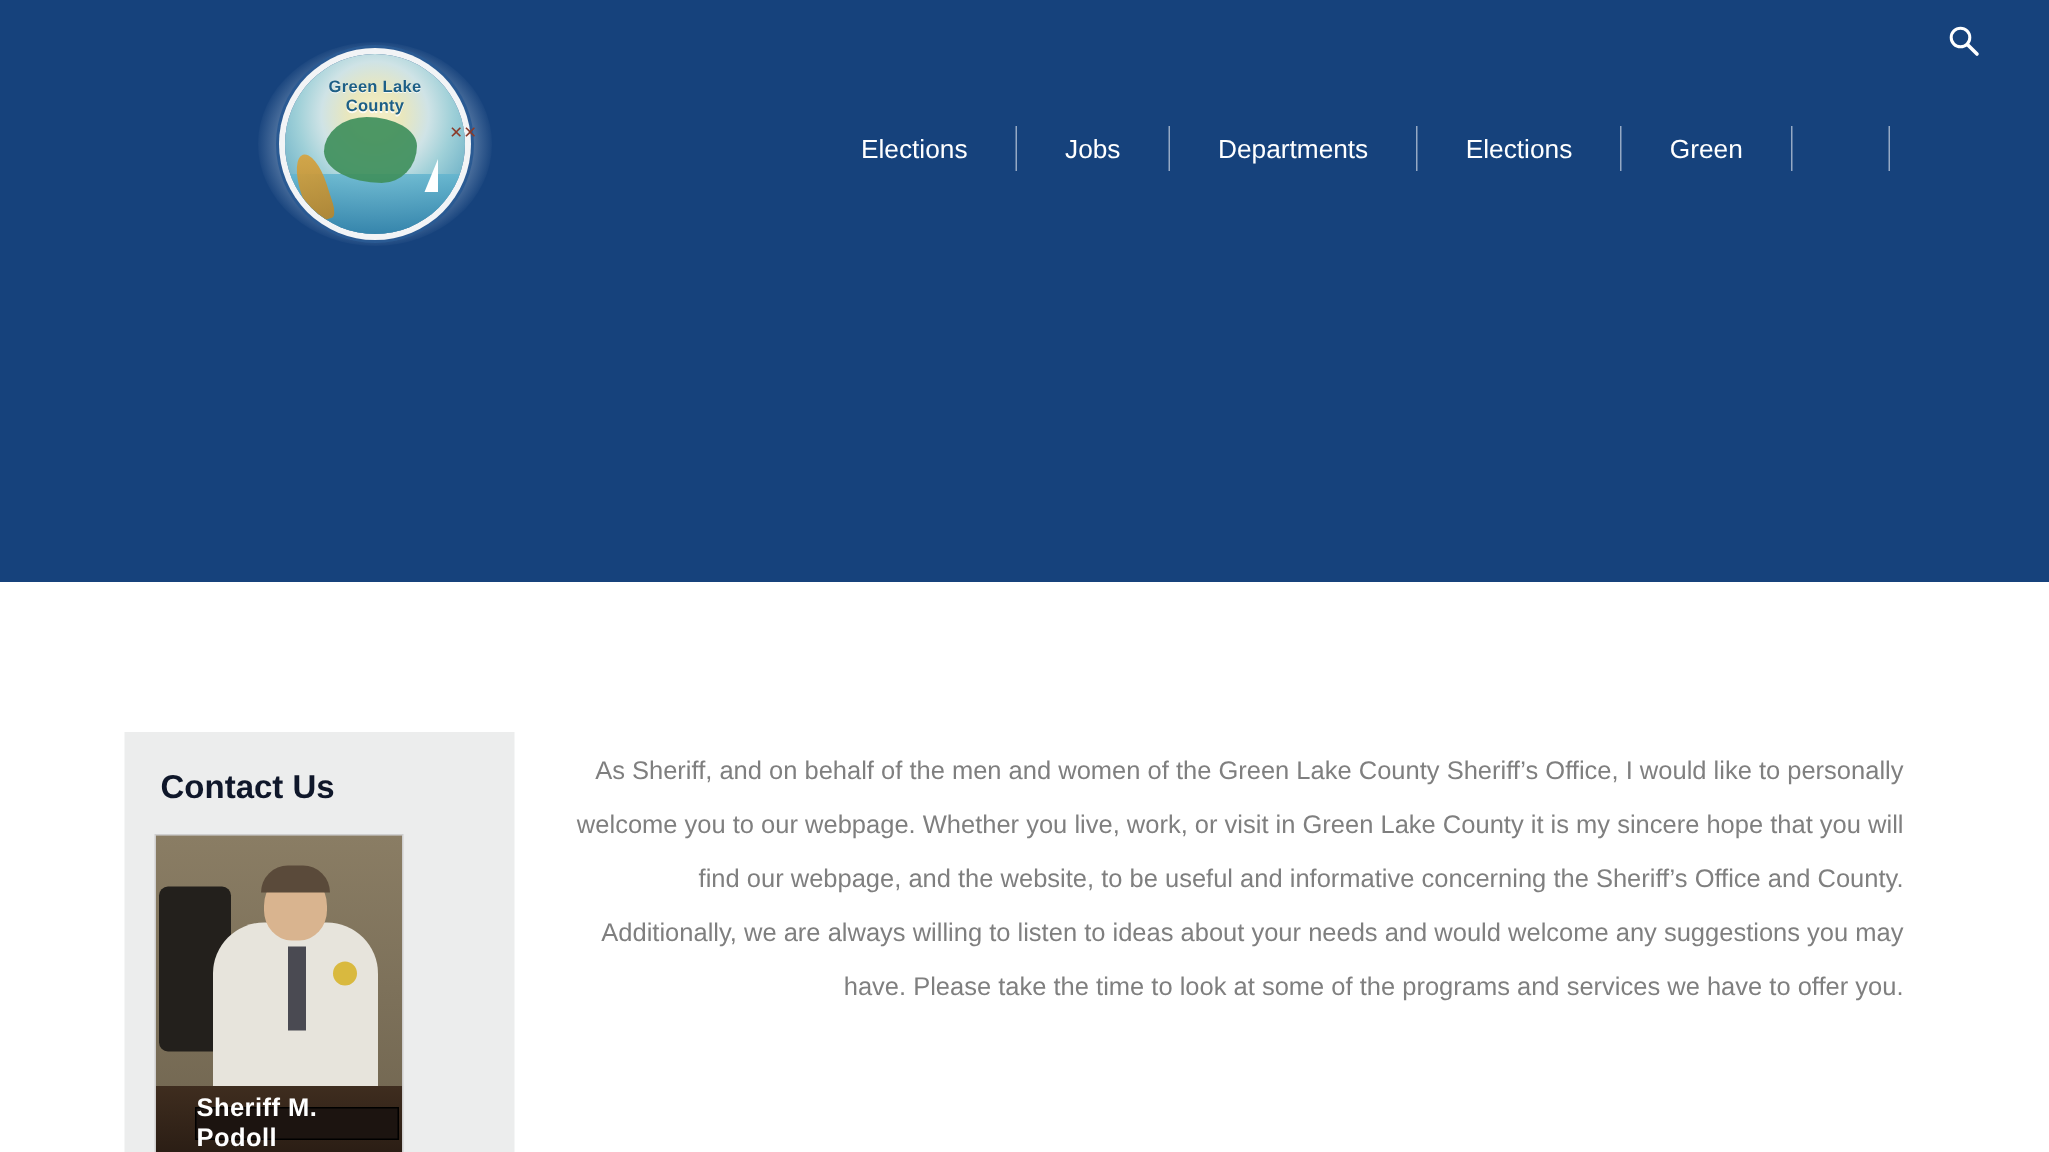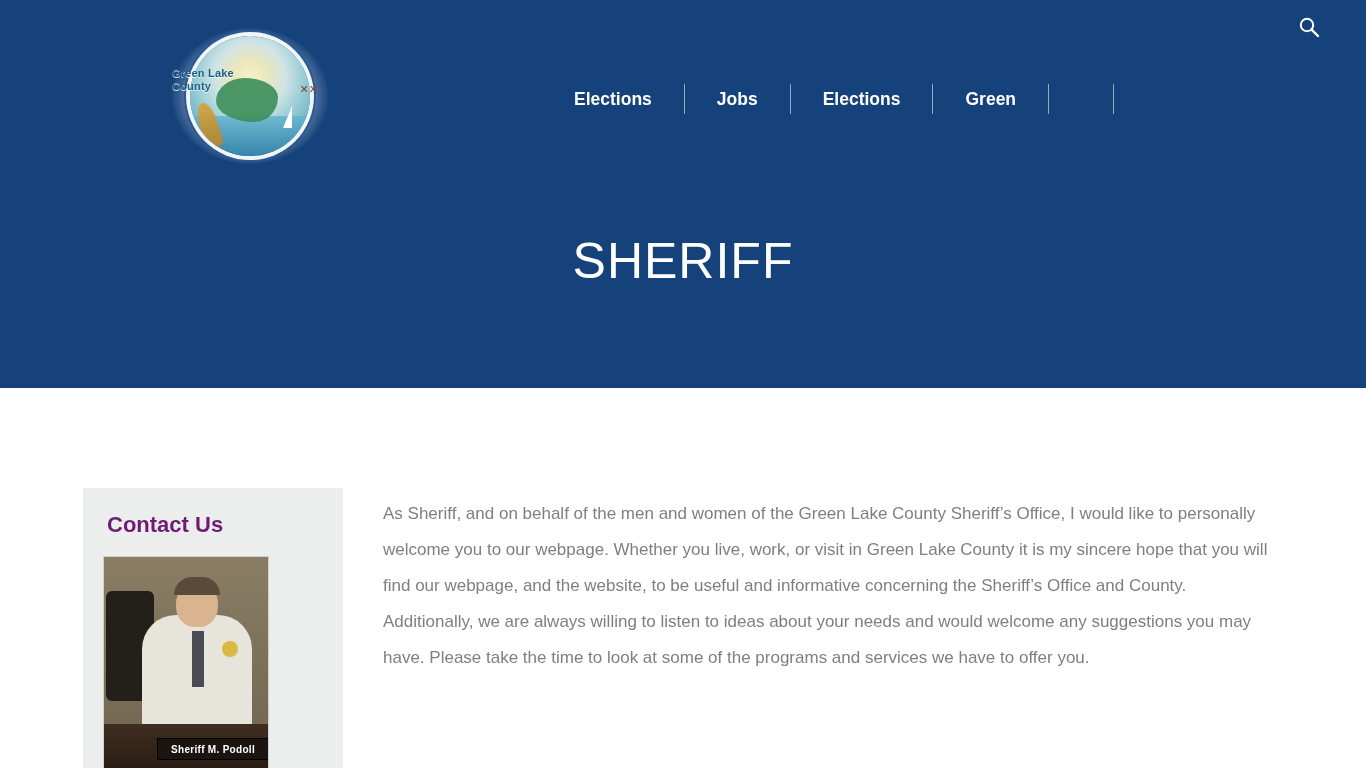--- a/index.html
+++ b/index.html
@@ -81,22 +81,23 @@
     position: absolute;
     left: 10px; bottom: 8px;
     width: 18px; height: 46px;
     background: linear-gradient(#d8a23a, #b9862b);
     border-radius: 50% 50% 20% 20%;
     transform: rotate(-18deg);
     opacity: .9;
   }
   .logo-text {
     position: absolute;
-    left: 0; top: 39px;
+    left: 0; top: 24px;
     width: 156px;
+    text-align: center;
     color: #1d5f86;
     font-size: 11px;
     font-weight: bold;
     line-height: 13px;
     letter-spacing: .2px;
     text-shadow: 0 1px 0 rgba(255,255,255,.8);
   }
   .logo-birds {
     position: absolute;
     right: 10px; top: 56px;
@@ -113,21 +114,21 @@
     display: flex;
     align-items: center;
     height: 30px;
   }
   .nav-item {
     display: flex;
     align-items: center;
     gap: 7px;
     color: #ffffff;
     font-size: 17.5px;
-    font-weight: bold;
+    font-weight: normal;
     padding: 0 32px;
     cursor: pointer;
     white-space: nowrap;
     border-right: 1px solid rgba(255,255,255,.55);
     height: 30px;
   }
   .nav-item:first-child { padding-left: 14px; }
   .nav-item .caret {
     display: inline-block;
     width: 0; height: 0;
@@ -161,21 +162,21 @@
   .sidebar {
     position: absolute;
     left: 83px;
     top: 100px;
     width: 260px;
     min-height: 280px;
     background: #eceded;
     padding: 24px 0 0 0;
   }
   .sidebar-title {
-    color: #701a75;
+    color: #0f172a;
     font-size: 22px;
     font-weight: bold;
     margin: 0 0 18px 24px;
   }
   .sheriff-photo {
     position: relative;
     margin-left: 20px;
     width: 166px;
     height: 215px;
     background: linear-gradient(#6d5f4c 0%, #7d705a 30%, #5d5344 60%, #3a3630 100%);
@@ -190,38 +191,37 @@
   }
   .ph-head {
     position: absolute; left: 72px; top: 24px; width: 42px; height: 46px;
     background: #d9b48f; border-radius: 50% 50% 44% 44%;
   }
   .ph-hair { position: absolute; left: 70px; top: 20px; width: 46px; height: 18px; background: #5a4a3a; border-radius: 22px 22px 0 0; }
   .ph-tie { position: absolute; left: 88px; top: 74px; width: 12px; height: 56px; background: #4a4a52; }
   .ph-badge { position: absolute; left: 118px; top: 84px; width: 16px; height: 16px; background: #d9b93f; border-radius: 50%; }
   .ph-desk { position: absolute; left: 0; bottom: 0; width: 166px; height: 46px; background: linear-gradient(#3f2d1f, #2a1d14); }
   .ph-plate {
-    position: absolute; left: 26px; bottom: 10px; width: 112px; height: 22px;
+    position: absolute; left: 26px; bottom: 10px; width: 136px; height: 22px;
     background: #1c1410; border: 1px solid #000;
-    color: #ffffff; font-size: 10px; font-weight: bold;
+    color: #ffffff; font-size: 17px; font-weight: bold;
     display: flex; align-items: center; justify-content: center;
     letter-spacing: .3px;
-    margin-left: 27px;
   }
 
   .article {
     position: absolute;
     left: 383px;
     top: 108px;
     width: 886px;
     color: #7f7f7f;
     font-size: 17px;
     line-height: 36px;
   }
-  .article p { margin-bottom: 24px; }
+  .article p { margin-bottom: 24px; text-align: right; }
 </style>
 </head>
 <body>
 
 <div class="hero">
 
   <div class="search-icon-wrap">
     <svg width="22" height="22" viewBox="0 0 22 22" aria-hidden="true">
       <circle cx="9" cy="9" r="6.2" fill="none" stroke="#ffffff" stroke-width="2"></circle>
       <line x1="13.6" y1="13.6" x2="20" y2="20" stroke="#ffffff" stroke-width="2.4" stroke-linecap="round"></line>
@@ -244,32 +244,34 @@
   </div>
 
   <nav class="nav">
     <div class="nav-item">
       <span>Elections</span>
     </div>
     <div class="nav-item">
       <span>Jobs</span>
     </div>
     <div class="nav-item">
+      <span>Departments</span>
+    </div>
+    <div class="nav-item">
       <span>Elections</span>
     </div>
     <div class="nav-item">
       <span>Green</span>
     </div>
     <div class="nav-item">
       
       
     </div>
   </nav>
 
-  <h1 class="hero-title">SHERIFF</h1>
 </div>
 
 <div class="content">
 
   <aside class="sidebar">
     <div class="sidebar-title">Contact Us</div>
     <div class="sheriff-photo">
       <div class="ph-wall"></div>
       <div class="ph-chair"></div>
       <div class="ph-body"></div>

